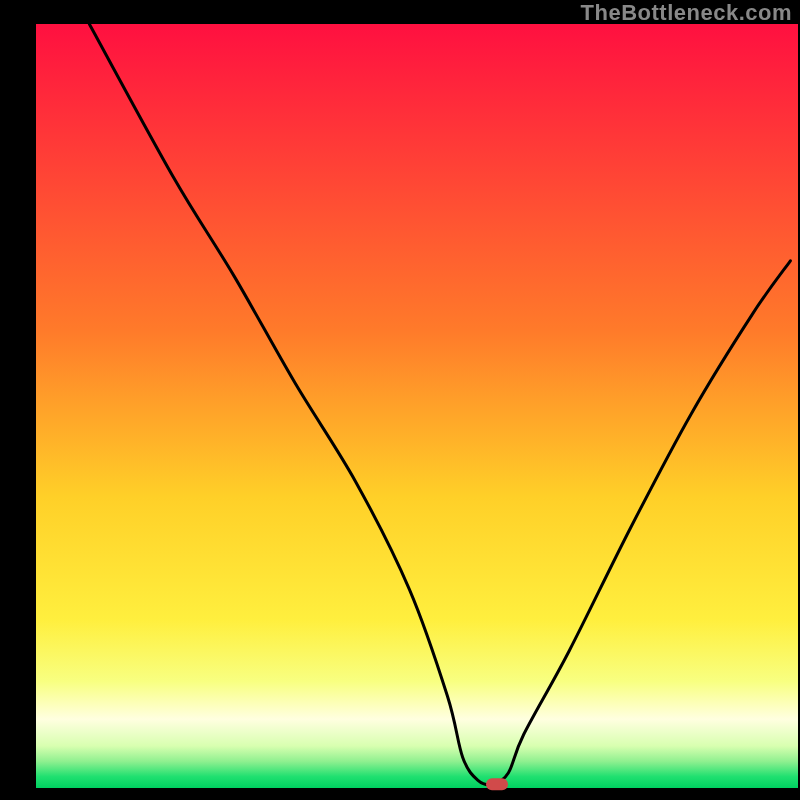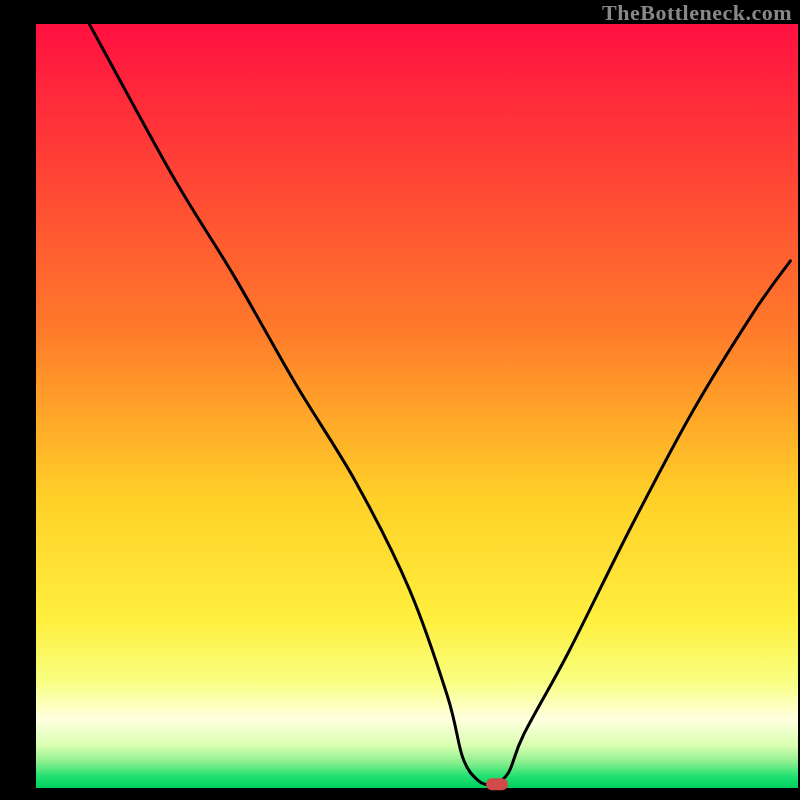--- a/index.html
+++ b/index.html
@@ -12,21 +12,21 @@
   }
   .container {
     position: relative;
     width: 800px;
     height: 800px;
   }
   .watermark {
     position: absolute;
     top: 0;
     right: 8px;
-    font-family: Liberation Serif, serif;
+    font-family: Liberation Sans, sans-serif;
     font-size: 22px;
     font-weight: bold;
     color: #888;
     letter-spacing: 0.5px;
     z-index: 10;
   }
   svg {
     display: block;
   }
 </style>

